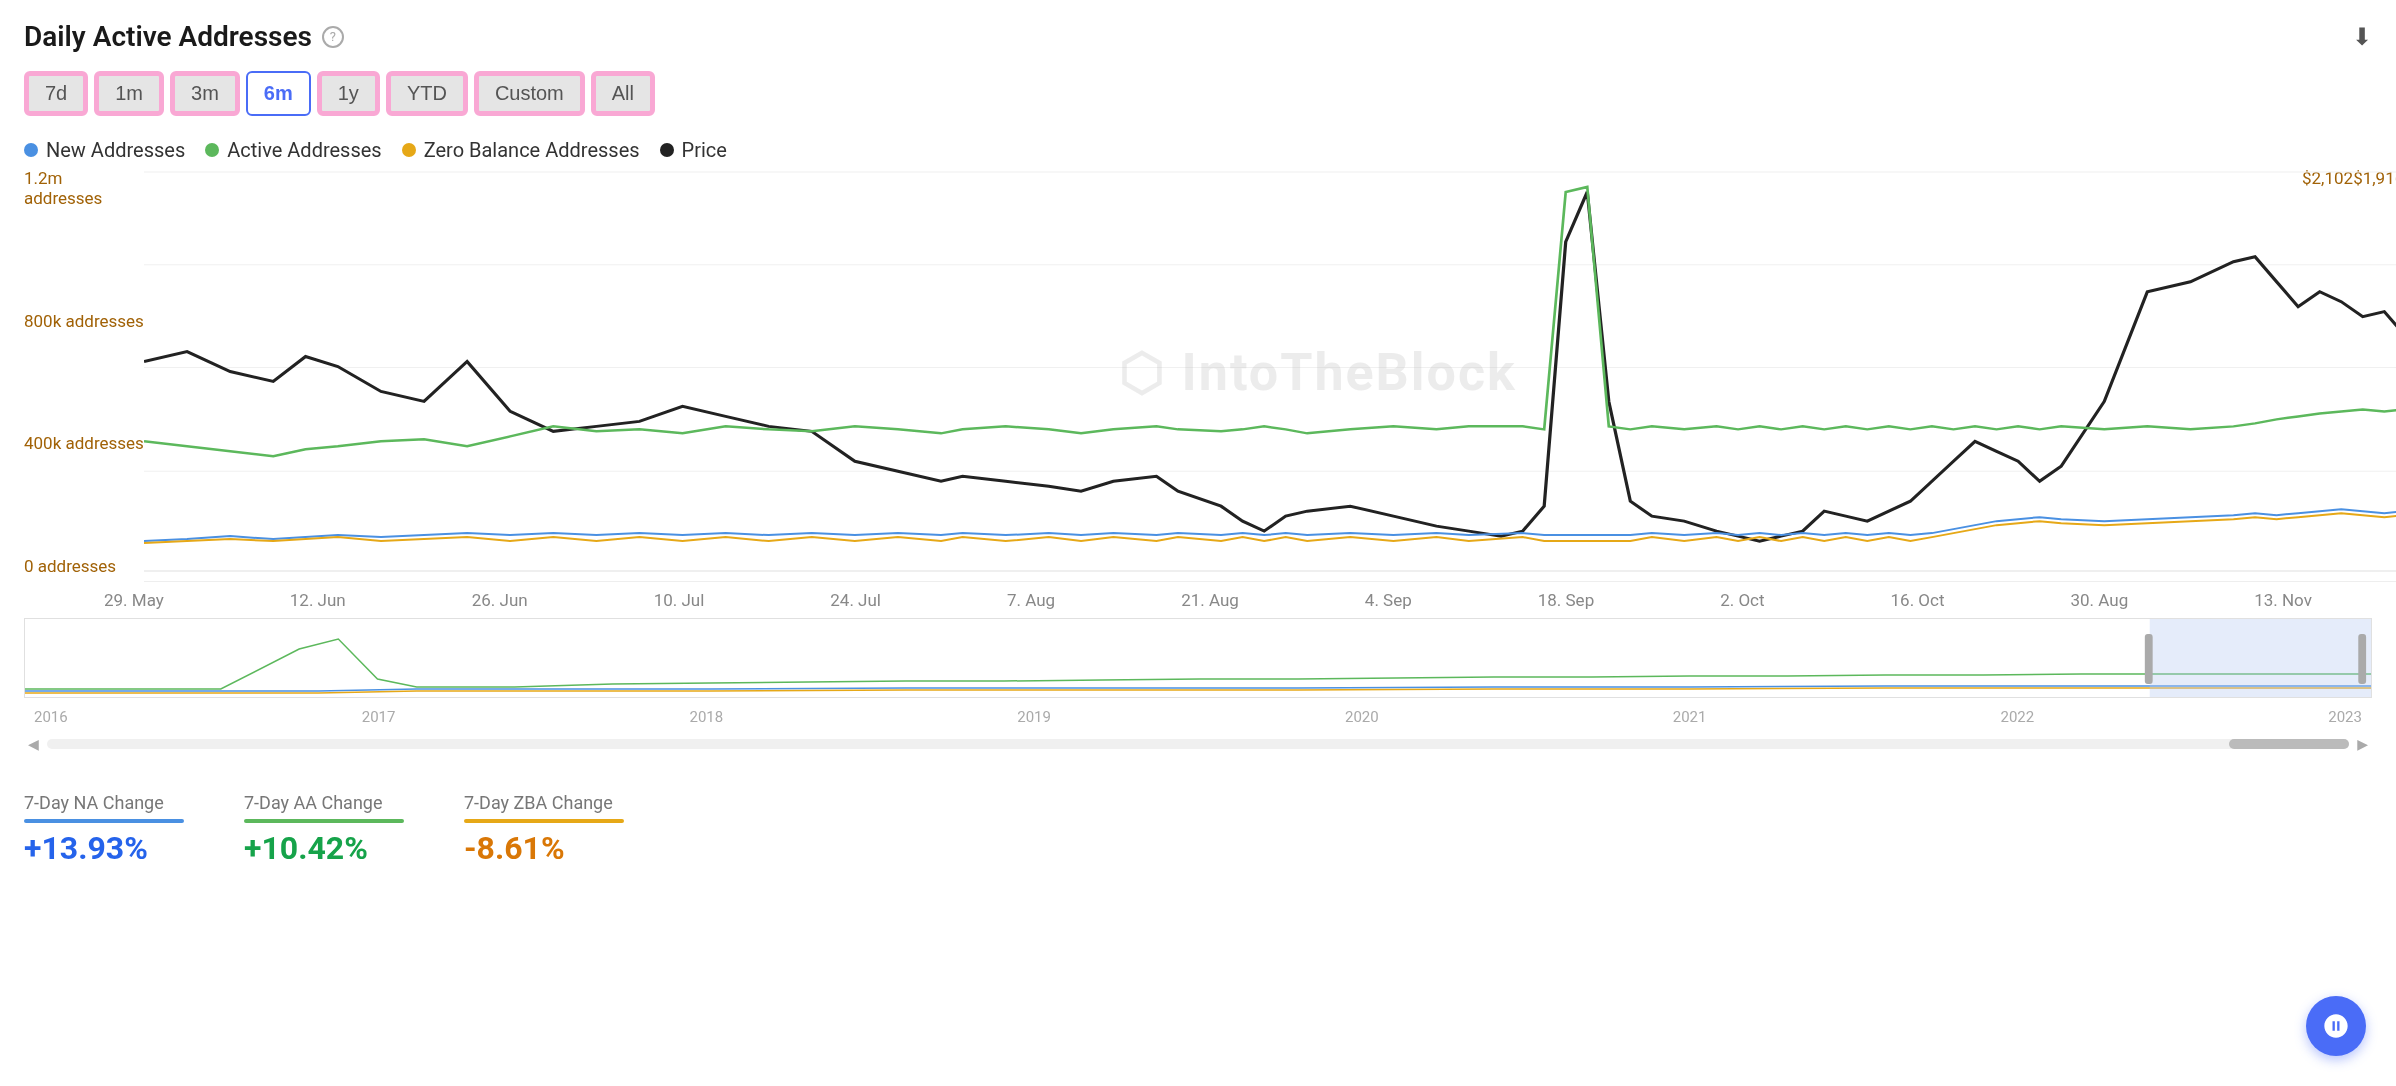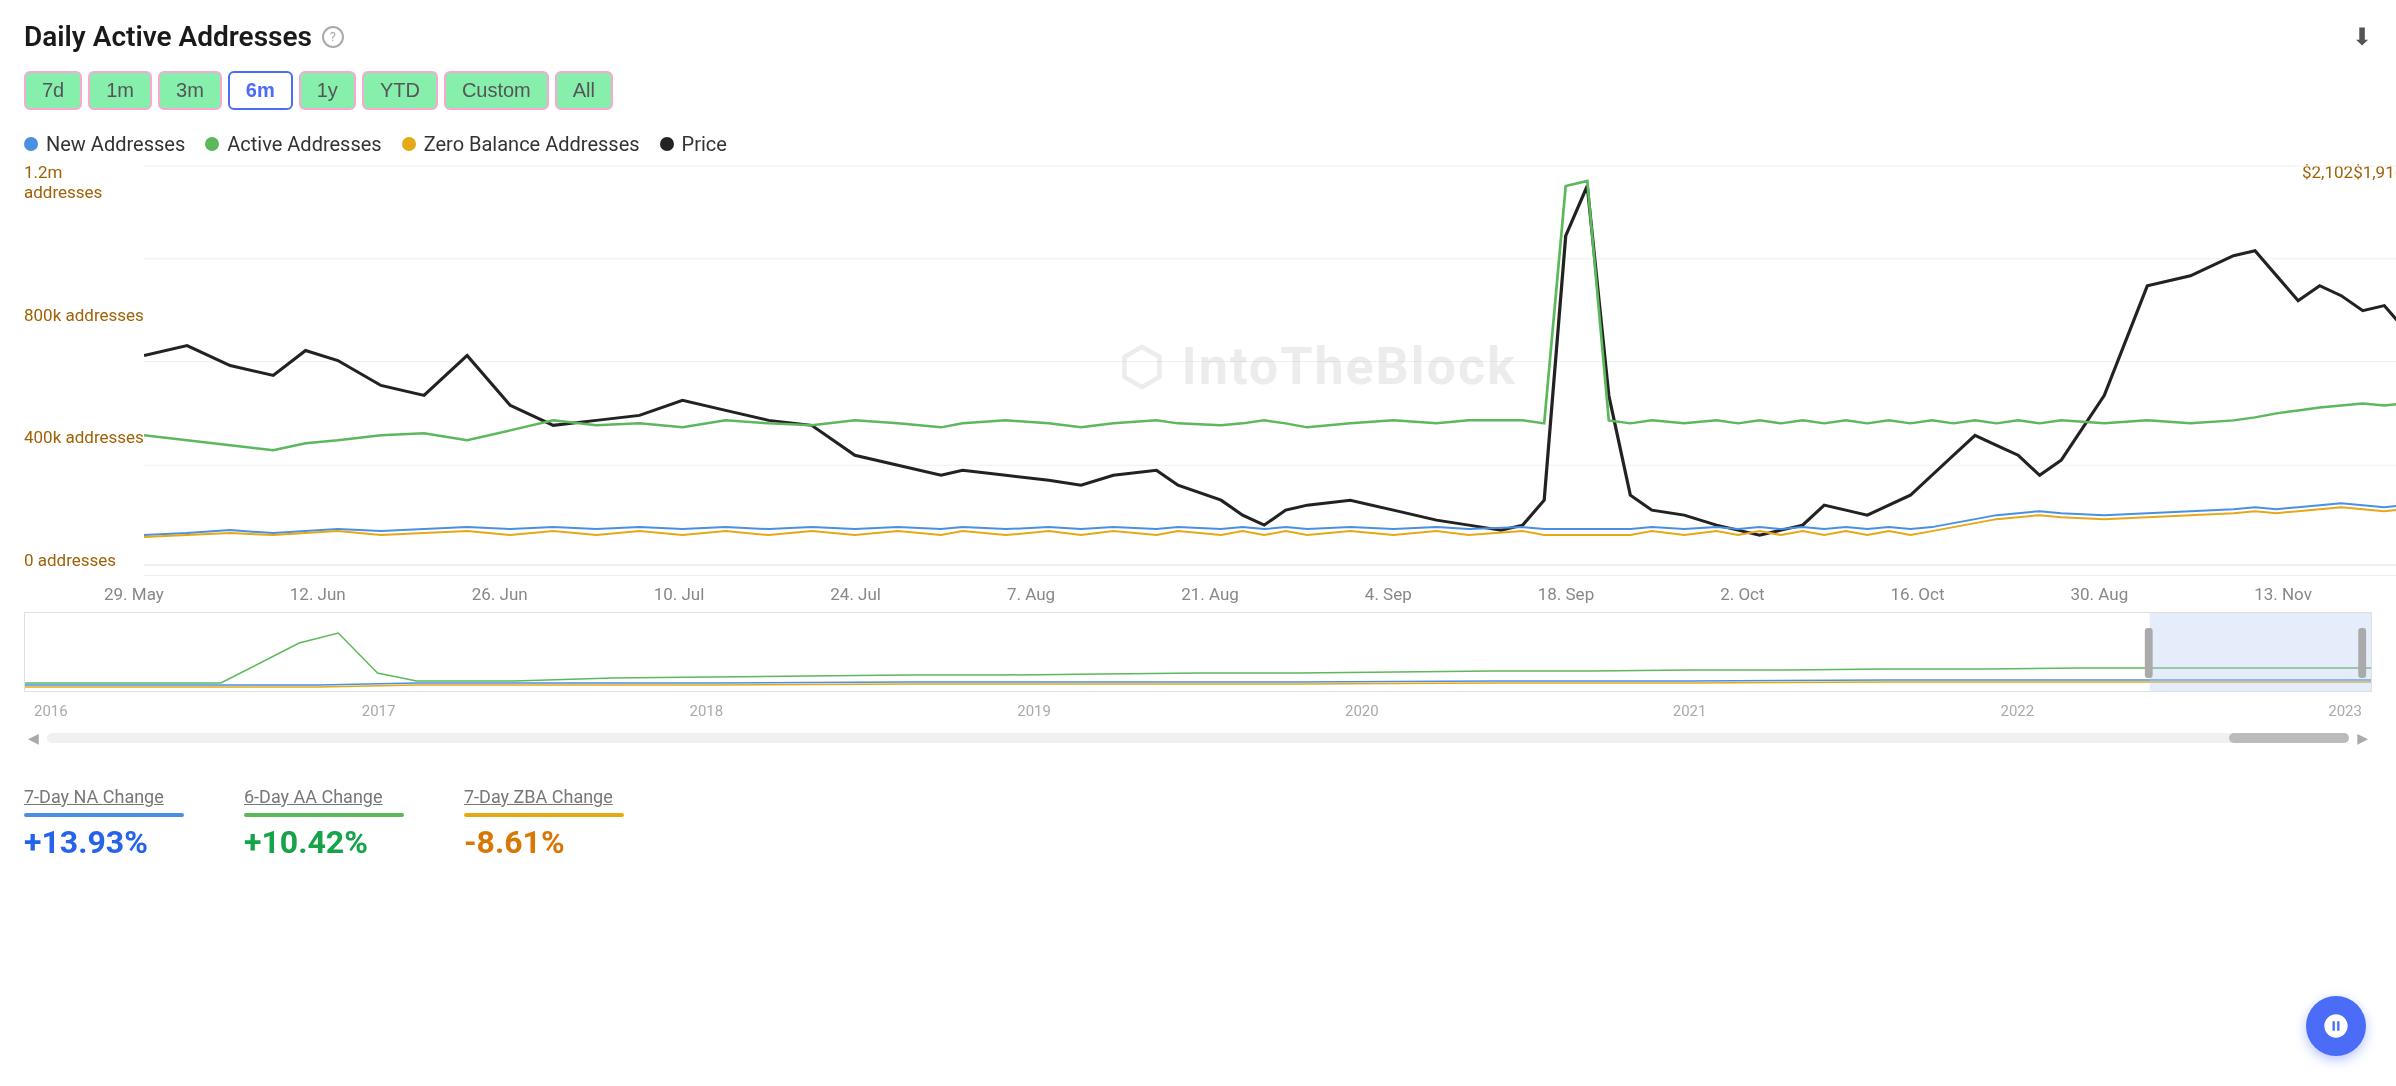--- a/index.html
+++ b/index.html
@@ -46,23 +46,23 @@
       cursor: pointer;
     }
 
     .time-filters {
       display: flex;
       gap: 6px;
       margin-bottom: 22px;
     }
     .filter-btn {
       padding: 6px 16px;
-      border: 2px solid #f9a8d4;
+      border: 5px solid #f9a8d4;
       border-radius: 6px;
-      background: #86efac;
+      background: #e5e5e5;
       font-size: 20px;
       color: #555;
       cursor: pointer;
     }
     .filter-btn.active {
       border: 2px solid #4a6cf7;
       color: #4a6cf7;
       font-weight: 600;
       background: #fff;
       text-align: center;
@@ -179,21 +179,20 @@
       padding-top: 10px;
     }
     .stat-item {
       display: flex;
       flex-direction: column;
       gap: 6px;
     }
     .stat-label {
       font-size: 18px;
       color: #777;
-      text-decoration: underline;
     }
     .stat-value {
       font-size: 32px;
       font-weight: 700;
     }
     .stat-bar {
       height: 4px;
       width: 160px;
       border-radius: 2px;
     }
@@ -409,21 +408,21 @@
   <span class="scroll-right-arrow">▶</span>
 </div>
 
 <div class="stats-row">
   <div class="stat-item">
     <span class="stat-label">7-Day NA Change</span>
     <div class="stat-bar" style="background:#4a90e2;"></div>
     <span class="stat-value positive-blue">+13.93%</span>
   </div>
   <div class="stat-item">
-    <span class="stat-label">6-Day AA Change</span>
+    <span class="stat-label">7-Day AA Change</span>
     <div class="stat-bar" style="background:#5cb85c;"></div>
     <span class="stat-value positive-green">+10.42%</span>
   </div>
   <div class="stat-item">
     <span class="stat-label">7-Day ZBA Change</span>
     <div class="stat-bar" style="background:#e6a817;"></div>
     <span class="stat-value negative-orange">-8.61%</span>
   </div>
 </div>
 

